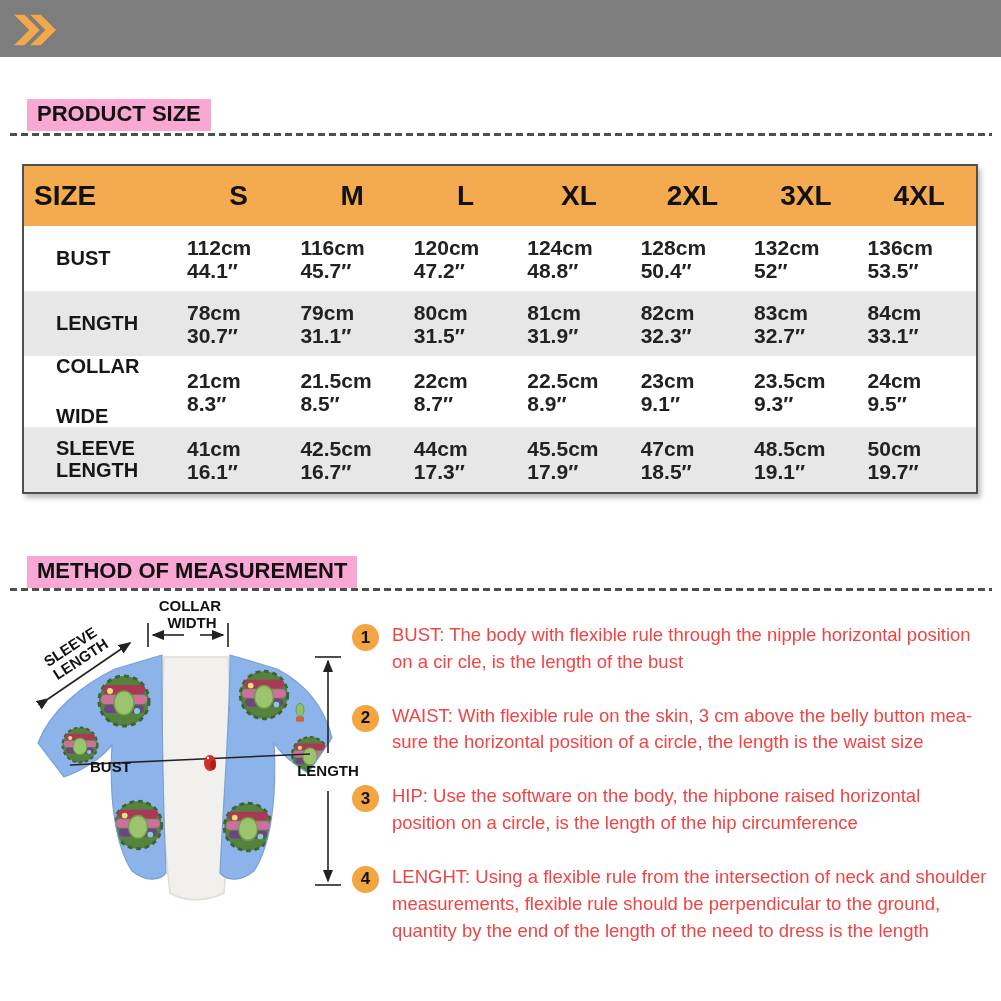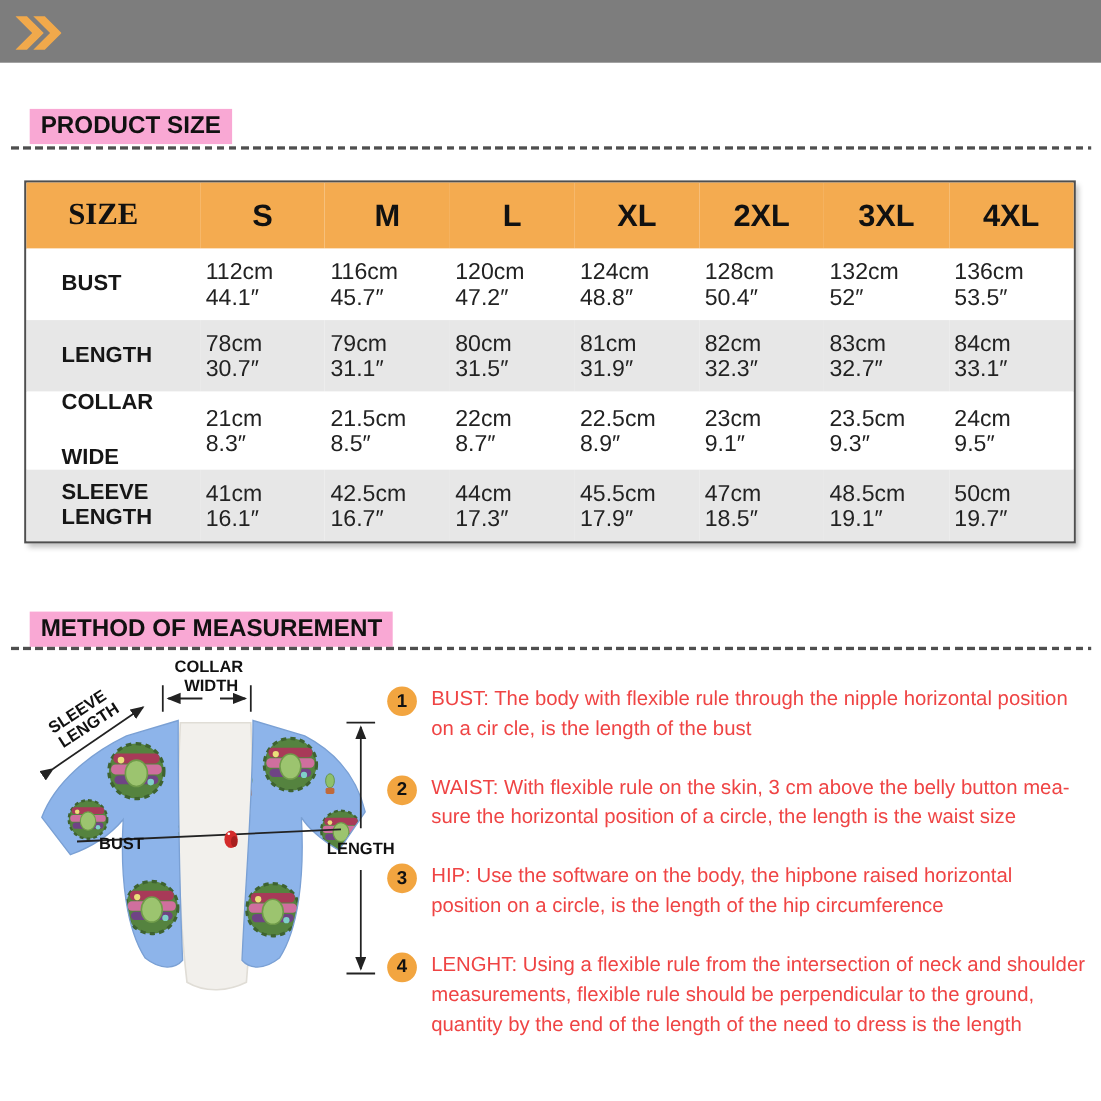--- a/index.html
+++ b/index.html
@@ -34,29 +34,29 @@
   
   .table-wrap {
     position:absolute; left:22px; top:164px; width:956px;
     border:2px solid #4f4f4f; background:#ffffff;
     box-shadow:3px 4px 5px rgba(0,0,0,0.25);
   }
   table.size-table { width:100%; border-collapse:collapse; table-layout:fixed; }
   table.size-table col.size-col { width:158px; }
   table.size-table thead tr { background:#f4ab50; height:60px; }
   table.size-table thead th { font-size:28px; font-weight:bold; color:#111; text-align:center; }
-  table.size-table thead th:first-child { text-align:left; padding-left:38px;font-family:Liberation Serif, serif; }
+  table.size-table thead th:first-child { text-align:left; padding-left:10px; }
   table.size-table tbody tr { height:65px; background:#ffffff; }
   table.size-table tbody tr.alt { background:#e7e7e7; }
   table.size-table tbody th {
     text-align:left; padding-left:32px; font-size:20px; font-weight:bold;
     color:#161616; line-height:1.08;
   }
   table.size-table tbody td { text-align:left; padding-left:5px; vertical-align:middle; }
-  .cell-cm, .cell-inch { font-size:21px; line-height:23px; color:#222; }
+  .cell-cm, .cell-inch { font-size:21px; line-height:23px; color:#222;font-weight:bold; }
   .attention-row {
     background:#ffffff; font-size:14px; font-weight:bold; color:#161616;
     padding:6px 10px 7px 32px;
   }
   
   #diagram { position:absolute; left:12px; top:593px; }
   .steps {
     position:absolute; left:352px; top:622px; width:636px; list-style:none;
   }
   .steps li { display:flex; align-items:flex-start; gap:13px; margin-bottom:27px; }

